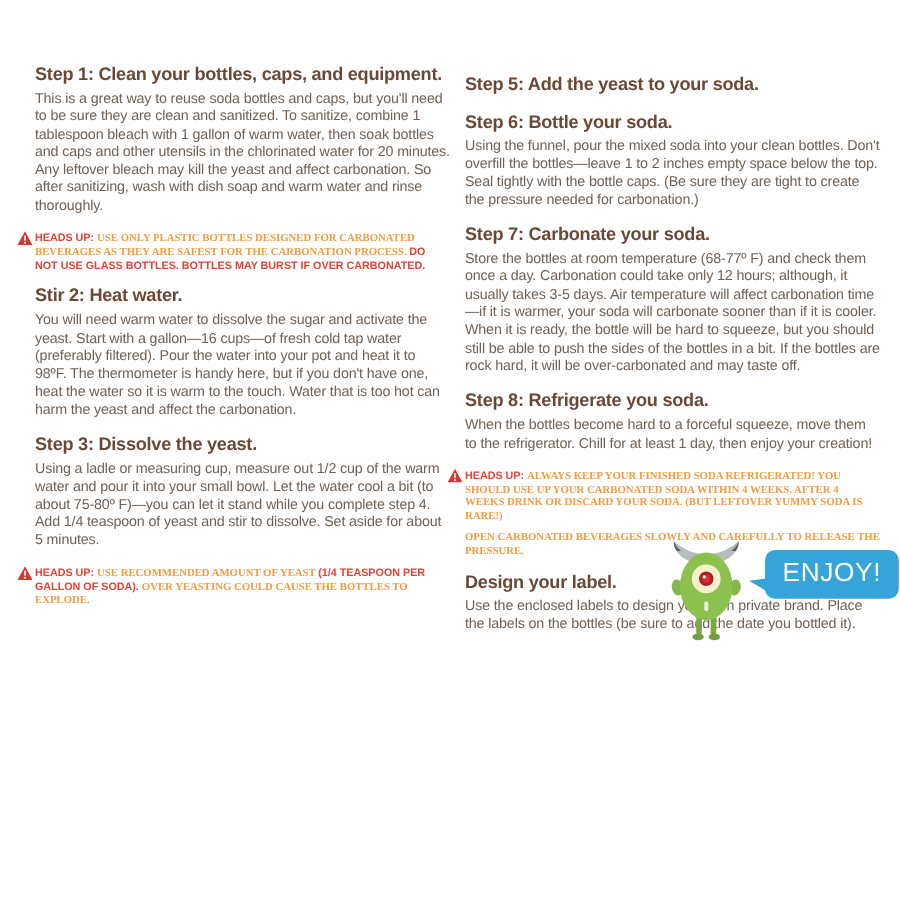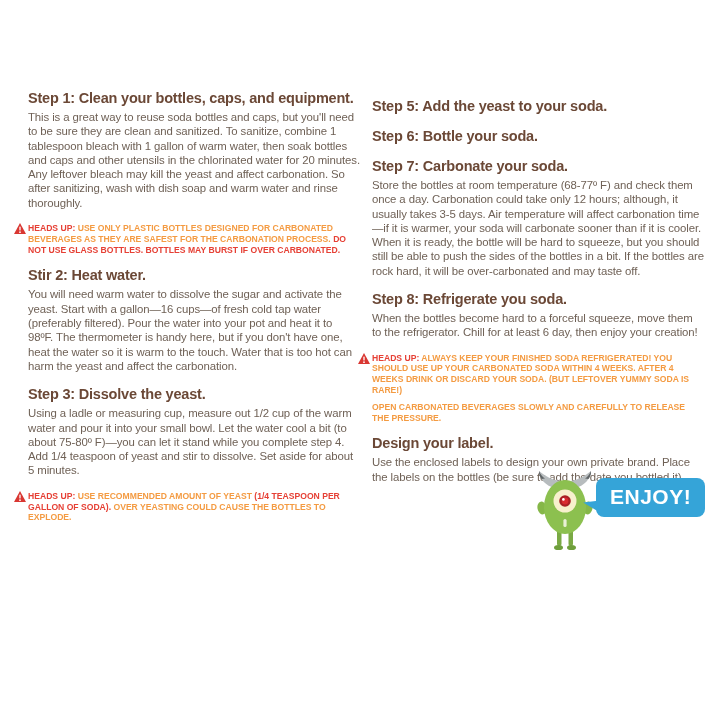--- a/index.html
+++ b/index.html
@@ -3,21 +3,21 @@
 <meta charset="utf-8">
 <style>
   html,body{margin:0;padding:0;}
   body{
     width:720px;height:720px;background:#ffffff;overflow:hidden;
     font-family:"Liberation Sans", sans-serif;
     -webkit-font-smoothing:antialiased;
   }
   .page{
     position:relative;width:720px;height:720px;background:#ffffff;
-    box-sizing:border-box;padding:90px 0 0 28px;
+    box-sizing:border-box;padding:52px 0 0 28px;
     display:flex;align-items:flex-start;
   }
   .col{width:332px;box-sizing:border-box;}
   .col.left{margin-right:12px;}
   .col.right{padding-top:8px;position:relative;}
   section.step{margin:0 0 13px 0;}
   h2.step-title{
     margin:0 0 3px 0;
     font-size:14.5px;font-weight:bold;letter-spacing:-0.2px;
     color:#6b4836;line-height:17px;
@@ -29,29 +29,29 @@
   .headsup{
     position:relative;margin:6px 0 12px 0;
     font-size:8.6px;font-weight:bold;line-height:10.8px;letter-spacing:0;
     padding-left:0;
   }
   .headsup .warn{
     position:absolute;left:-14px;top:0px;width:12px;height:11px;display:block;
   }
   .hu-label{color:#e64035;}
   .hu-red{color:#e64035;}
-  .hu-orange{color:#f49b42;}
+  .hu-orange{color:#f49b42;font-family:Liberation Serif, serif;}
   .headsup p.hu-extra{margin:6px 0 0 0;font-size:8.6px;font-weight:bold;line-height:10.8px;}
   .mascot{
     position:absolute;left:158px;top:378px;width:70px;height:92px;
   }
   .bubble{
-    position:absolute;left:224px;top:388px;
+    position:absolute;left:240px;top:388px;
     background:#35a4d8;color:#ffffff;
-    font-size:21px;font-weight:bold;letter-spacing:0.5px;
+    font-size:21px;font-weight:normal;letter-spacing:0.5px;
     padding:7px 14px 8px 14px;border-radius:8px;white-space:nowrap;
   }
   .bubble::after{
     content:"";position:absolute;left:-13px;top:21px;
     width:0;height:0;border-style:solid;
     border-width:5px 16px 6px 0;
     border-color:transparent #35a4d8 transparent transparent;
     transform:rotate(10deg);
   }
 </style>
@@ -110,30 +110,31 @@
   </div>
 
   <div class="col right">
 
     <section class="step">
       <h2 class="step-title">Step 5: Add the yeast to your soda.</h2>
     </section>
 
     <section class="step">
       <h2 class="step-title">Step 6: Bottle your soda.</h2>
+      <p class="step-body">Using the funnel, pour the mixed soda into your clean bottles. Don't overfill the bottles—leave 1 to 2 inches empty space below the top. Seal tightly with the bottle caps. (Be sure they are tight to create the pressure needed for carbonation.)</p>
     </section>
 
     <section class="step">
       <h2 class="step-title">Step 7: Carbonate your soda.</h2>
       <p class="step-body">Store the bottles at room temperature (68-77º F) and check them once a day. Carbonation could take only 12 hours; although, it usually takes 3-5 days. Air temperature will affect carbonation time—if it is warmer, your soda will carbonate sooner than if it is cooler. When it is ready, the bottle will be hard to squeeze, but you should still be able to push the sides of the bottles in a bit. If the bottles are rock hard, it will be over-carbonated and may taste off.</p>
     </section>
 
     <section class="step">
       <h2 class="step-title">Step 8: Refrigerate you soda.</h2>
-      <p class="step-body">When the bottles become hard to a forceful squeeze, move them to the refrigerator. Chill for at least 6 day, then enjoy your creation!</p>
+      <p class="step-body">When the bottles become hard to a forceful squeeze, move them to the refrigerator. Chill for at least 1 day, then enjoy your creation!</p>
     </section>
 
     <div class="headsup">
       <span class="warn">
         <svg viewBox="0 0 12 11" width="12" height="11">
             <path d="M6 0 L12 11 L0 11 Z" fill="#d93732"></path>
             <rect x="5.35" y="3.4" width="1.3" height="4.1" rx="0.6" fill="#ffffff"></rect>
             <circle cx="6" cy="9.2" r="0.85" fill="#ffffff"></circle>
           </svg>
       </span>

